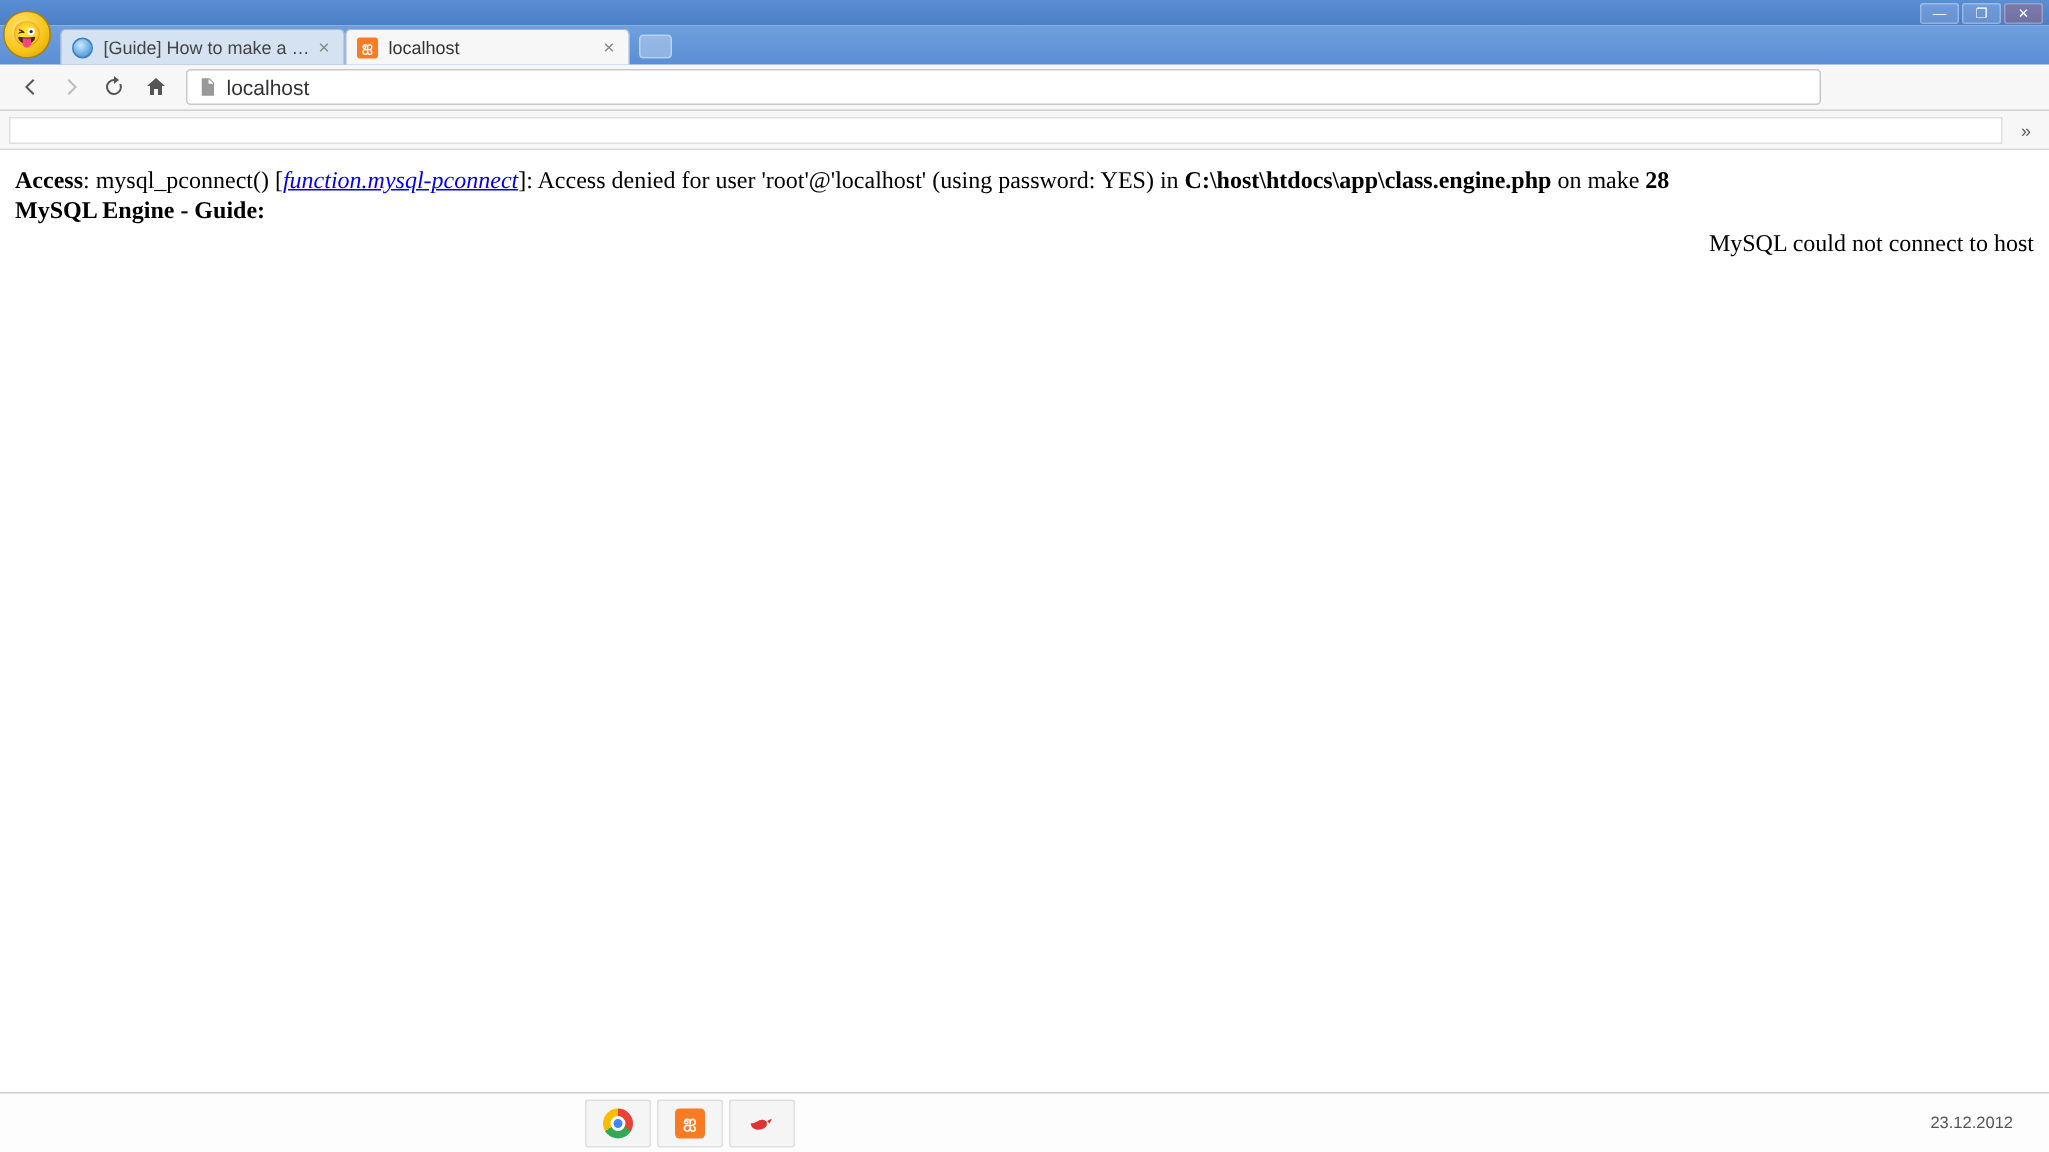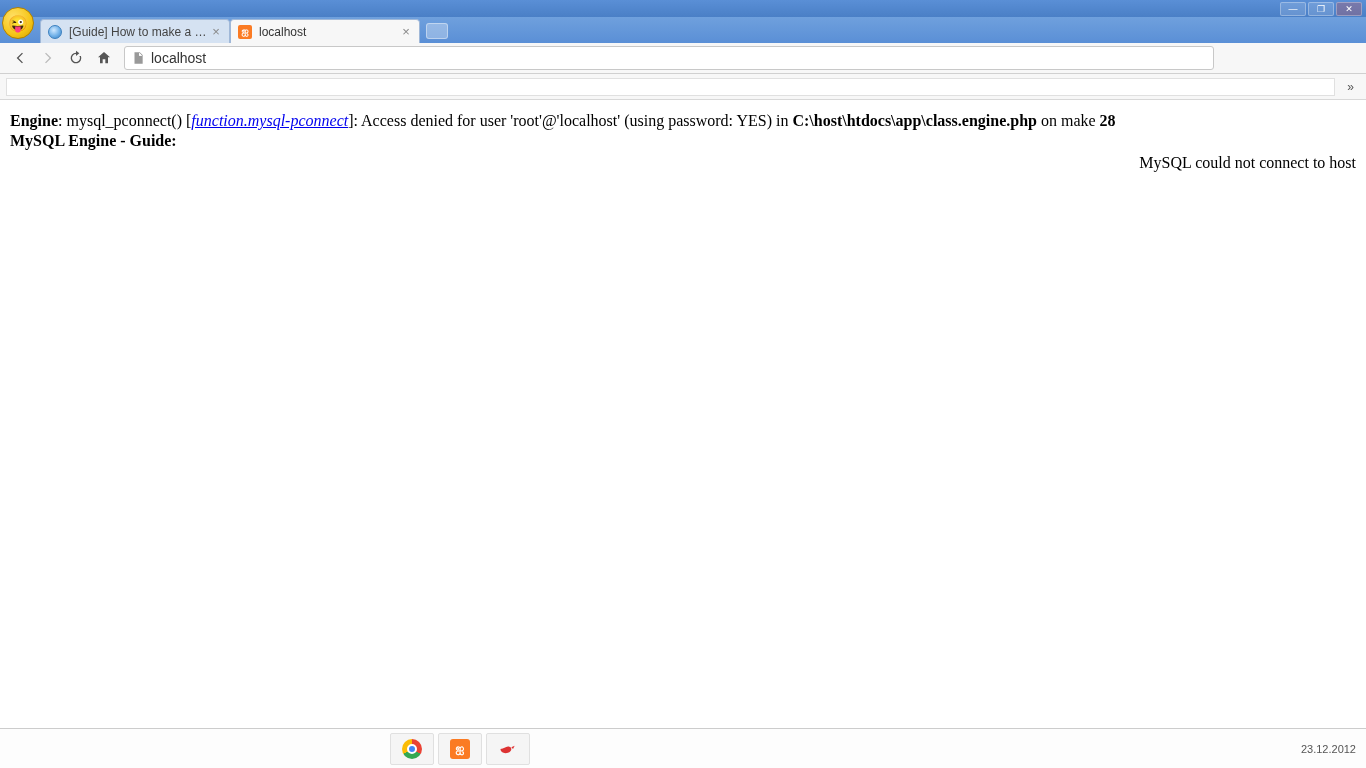--- a/index.html
+++ b/index.html
@@ -176,21 +176,21 @@
     cursor:pointer;
   }
   .tb-chrome { width:20px;height:20px;border-radius:50%;
     background: conic-gradient(#ea4335 0 120deg, #34a853 120deg 240deg, #fbbc05 240deg 360deg);
     position:relative;}
   .tb-chrome::after{content:"";position:absolute;inset:5px;border-radius:50%;background:#4285f4;border:2px solid #fff;}
   .tb-xampp { width:20px;height:20px;border-radius:3px;background:#fb7b23;color:#fff;font-size:11px;font-weight:bold;display:flex;align-items:center;justify-content:center;}
   .tb-bird { width:20px;height:20px;color:#d33; }
   .taskbar .tray {
     margin-left: auto; display:flex; align-items:center; gap:10px;
-    padding-right: 10px; font-size: 11px; color: #555;
+    padding-right: 24px; font-size: 11px; color: #555;
   }
   .tray .clock { text-align:right; line-height:12px; }
 </style>
 </head>
 <body>
 
 <div class="titlebar">
   <div class="win-controls">
     <div class="win-btn">
         <span>—</span>
@@ -256,21 +256,21 @@
   </div>
 </div>
 
 <div class="secondbar">
   <div class="empty-slot"></div>
   <div class="chevrons">»</div>
 </div>
 
 <div class="viewport">
   <div class="warn-line">
-    <b>Engine</b><span>: </span><span>mysql_pconnect() [</span><a href="#">function.mysql-pconnect</a><span>]: Access denied for user 'root'@'localhost' (using password: YES) in </span><b>C:\host\htdocs\app\class.engine.php</b><span> on make </span><b>28</b>
+    <b>Access</b><span>: </span><span>mysql_pconnect() [</span><a href="#">function.mysql-pconnect</a><span>]: Access denied for user 'root'@'localhost' (using password: YES) in </span><b>C:\host\htdocs\app\class.engine.php</b><span> on make </span><b>28</b>
   </div>
   <div class="engine-line">MySQL Engine - Guide:</div>
   <div class="center-msg">MySQL could not connect to host</div>
 </div>
 
 <div class="taskbar">
   <div class="spacer-left"></div>
   <div class="tb-group">
     <div class="tb-item">
         <div class="tb-chrome"></div>

